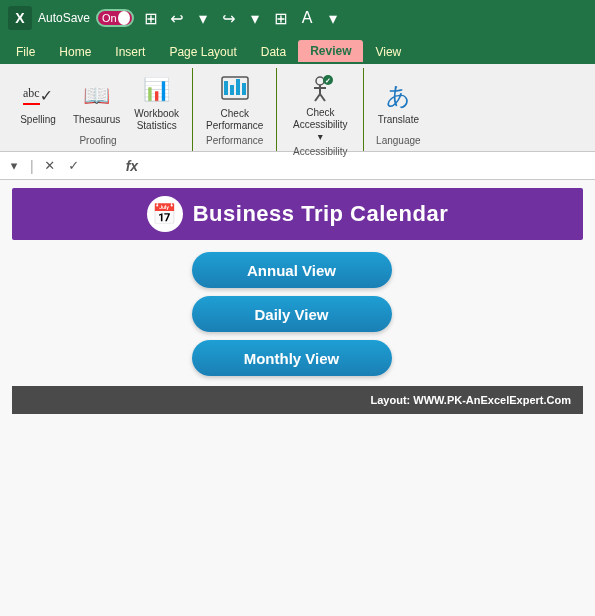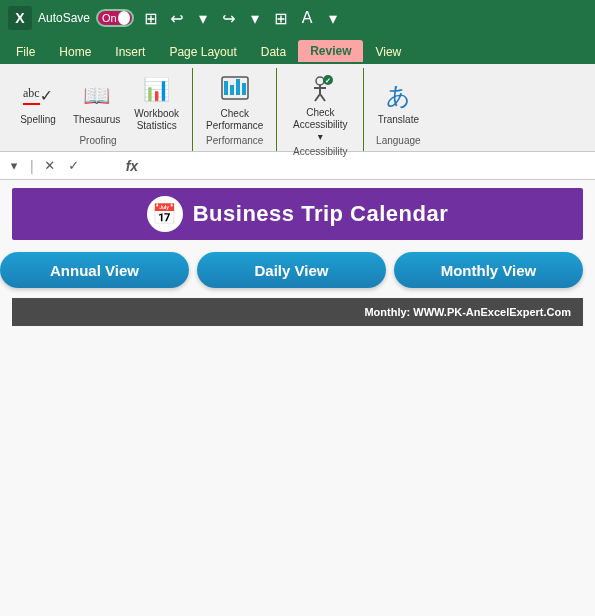--- a/index.html
+++ b/index.html
@@ -210,21 +210,21 @@
     .calendar-title {
       font-size: 22px;
       font-weight: bold;
       color: white;
       letter-spacing: 0.5px;
     }
 
     
     .buttons-area {
       display: flex;
-      flex-direction: row;
+      flex-direction: column;
       align-items: center;
       gap: 8px;
       padding: 12px 12px 10px 0;
     }
     .nav-button {
       background: linear-gradient(to bottom, #1e9fd4, #1a7fb4);
       color: white;
       font-weight: bold;
       font-size: 15px;
       border: none;
@@ -390,15 +390,15 @@
     </button>
     <button class="nav-button">
       <span>Daily View</span>
     </button>
     <button class="nav-button">
       <span>Monthly View</span>
     </button>
   </div>
 
   <div class="footer">
-    <span class="footer-text">Monthly: WWW.PK-AnExcelExpert.Com</span>
+    <span class="footer-text">Layout: WWW.PK-AnExcelExpert.Com</span>
   </div>
 </div>
 
 </body></html>

